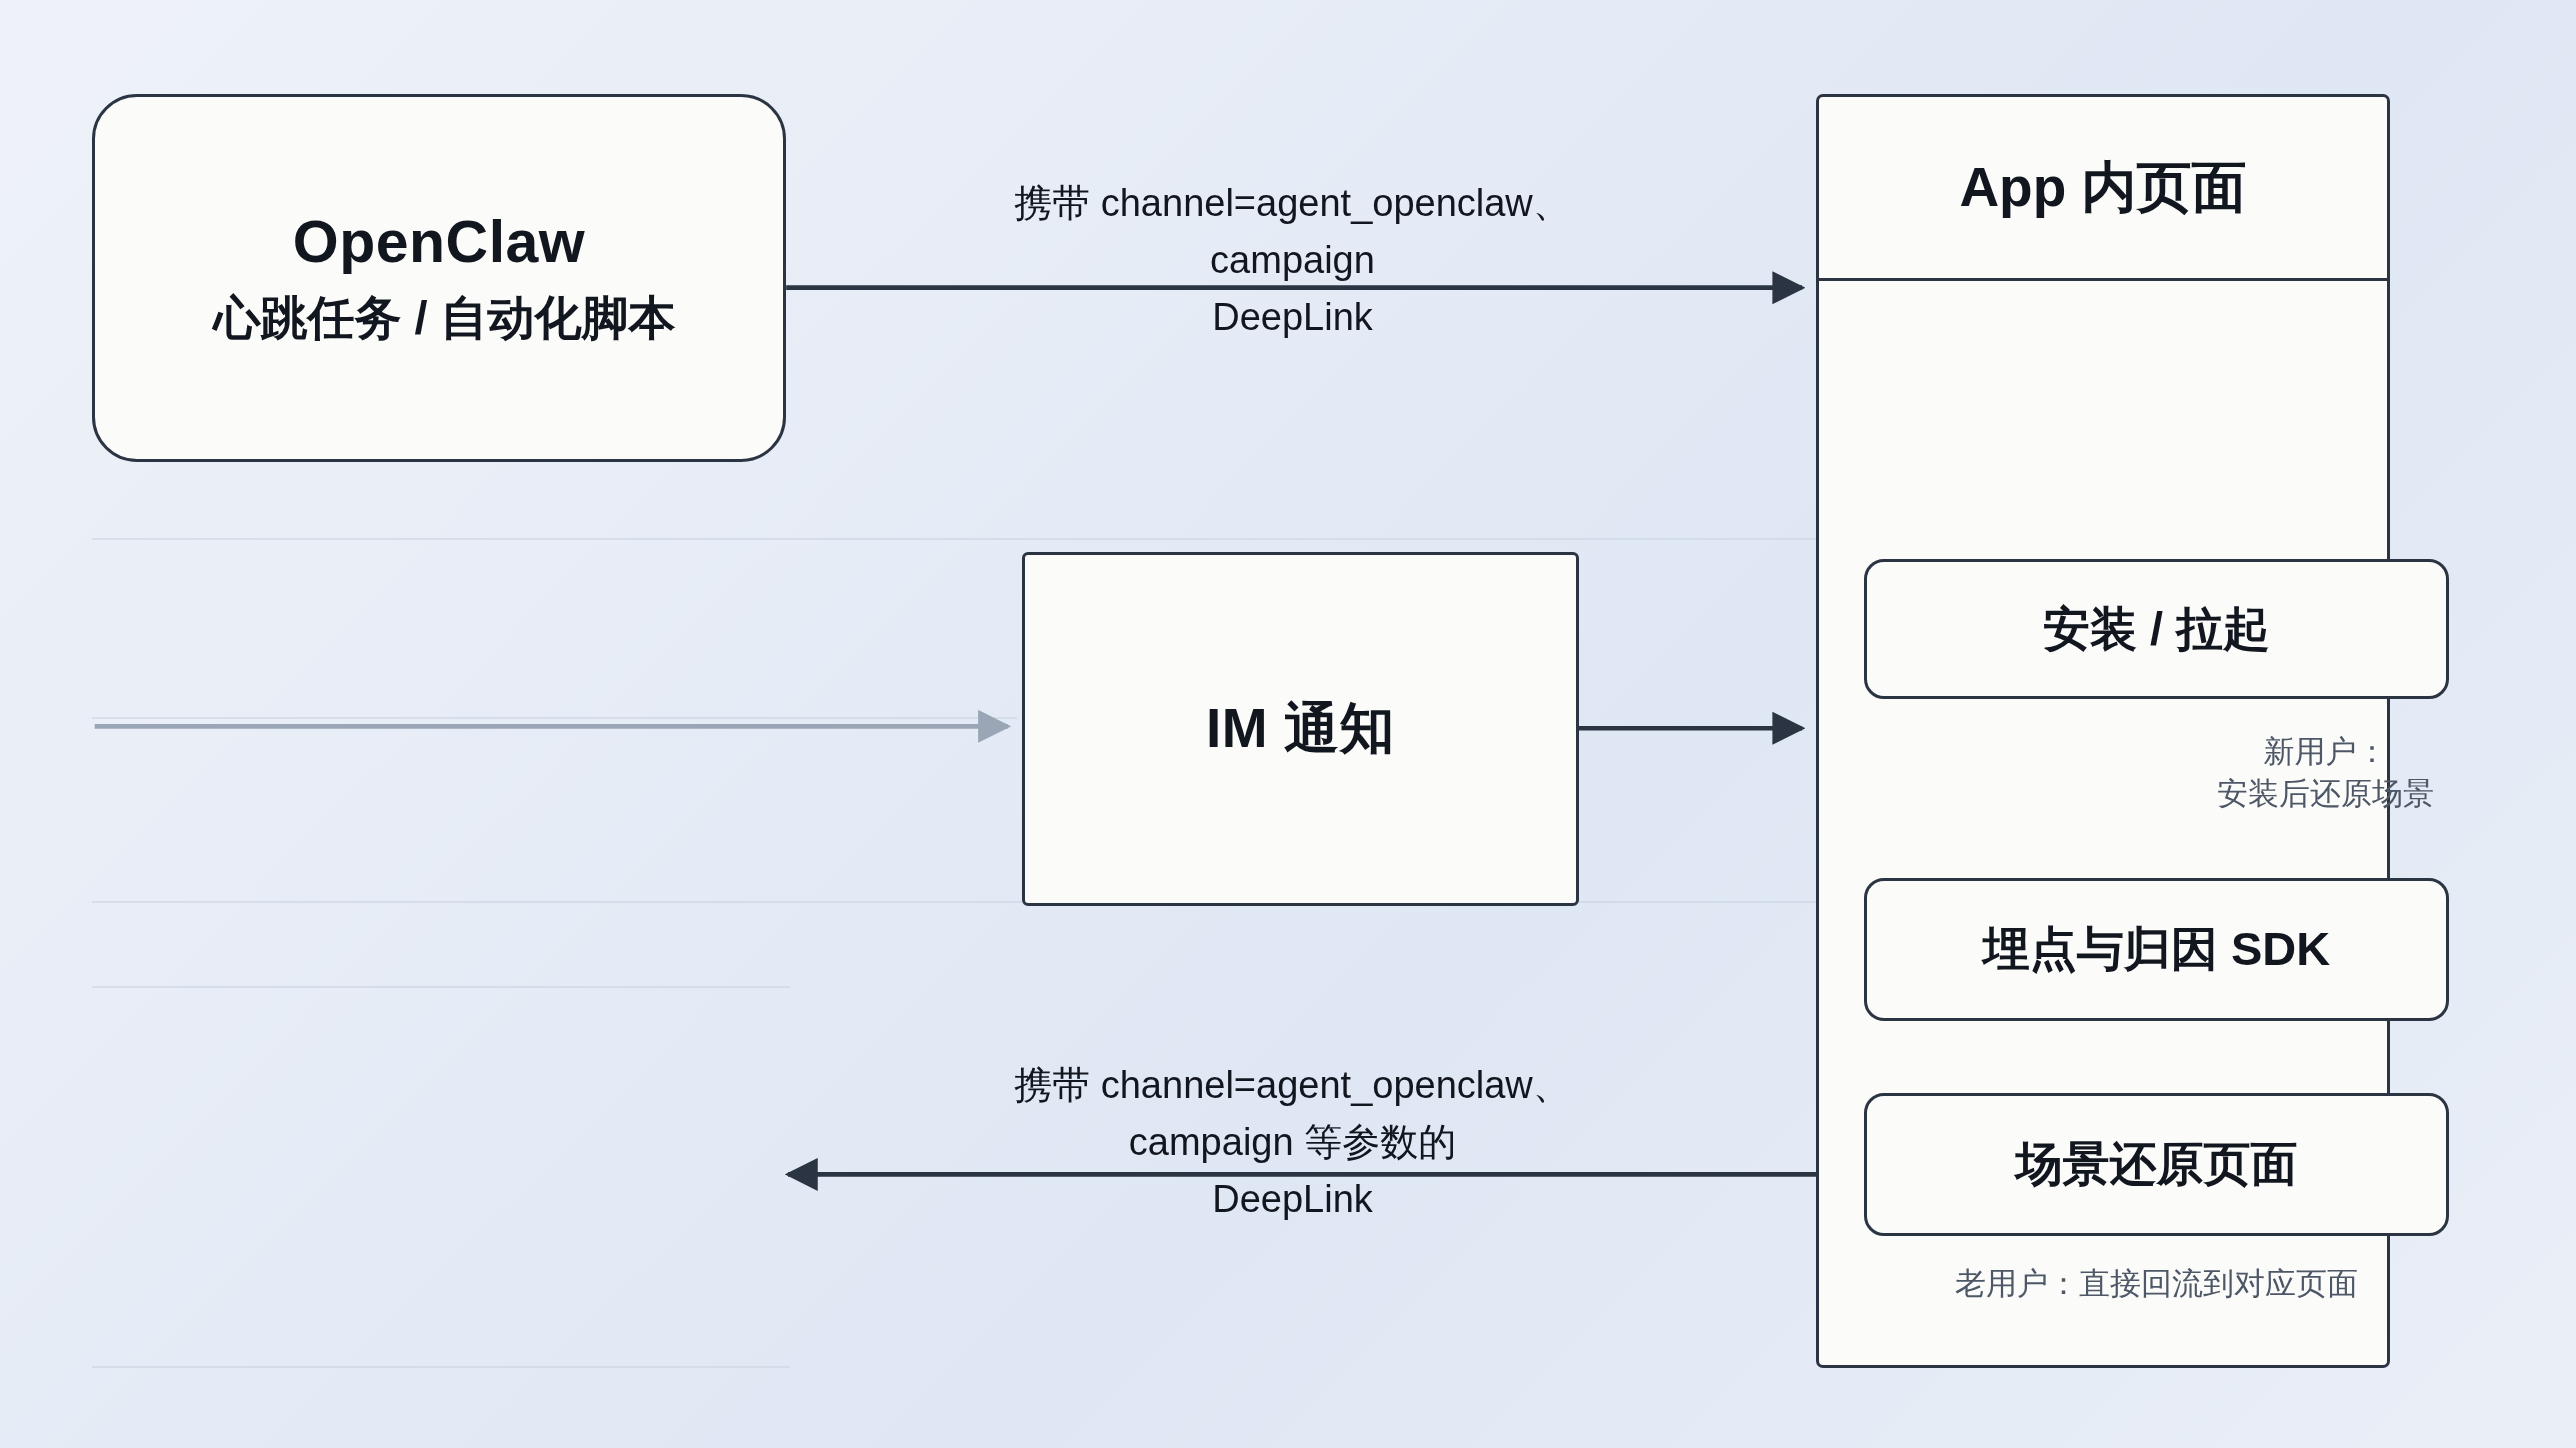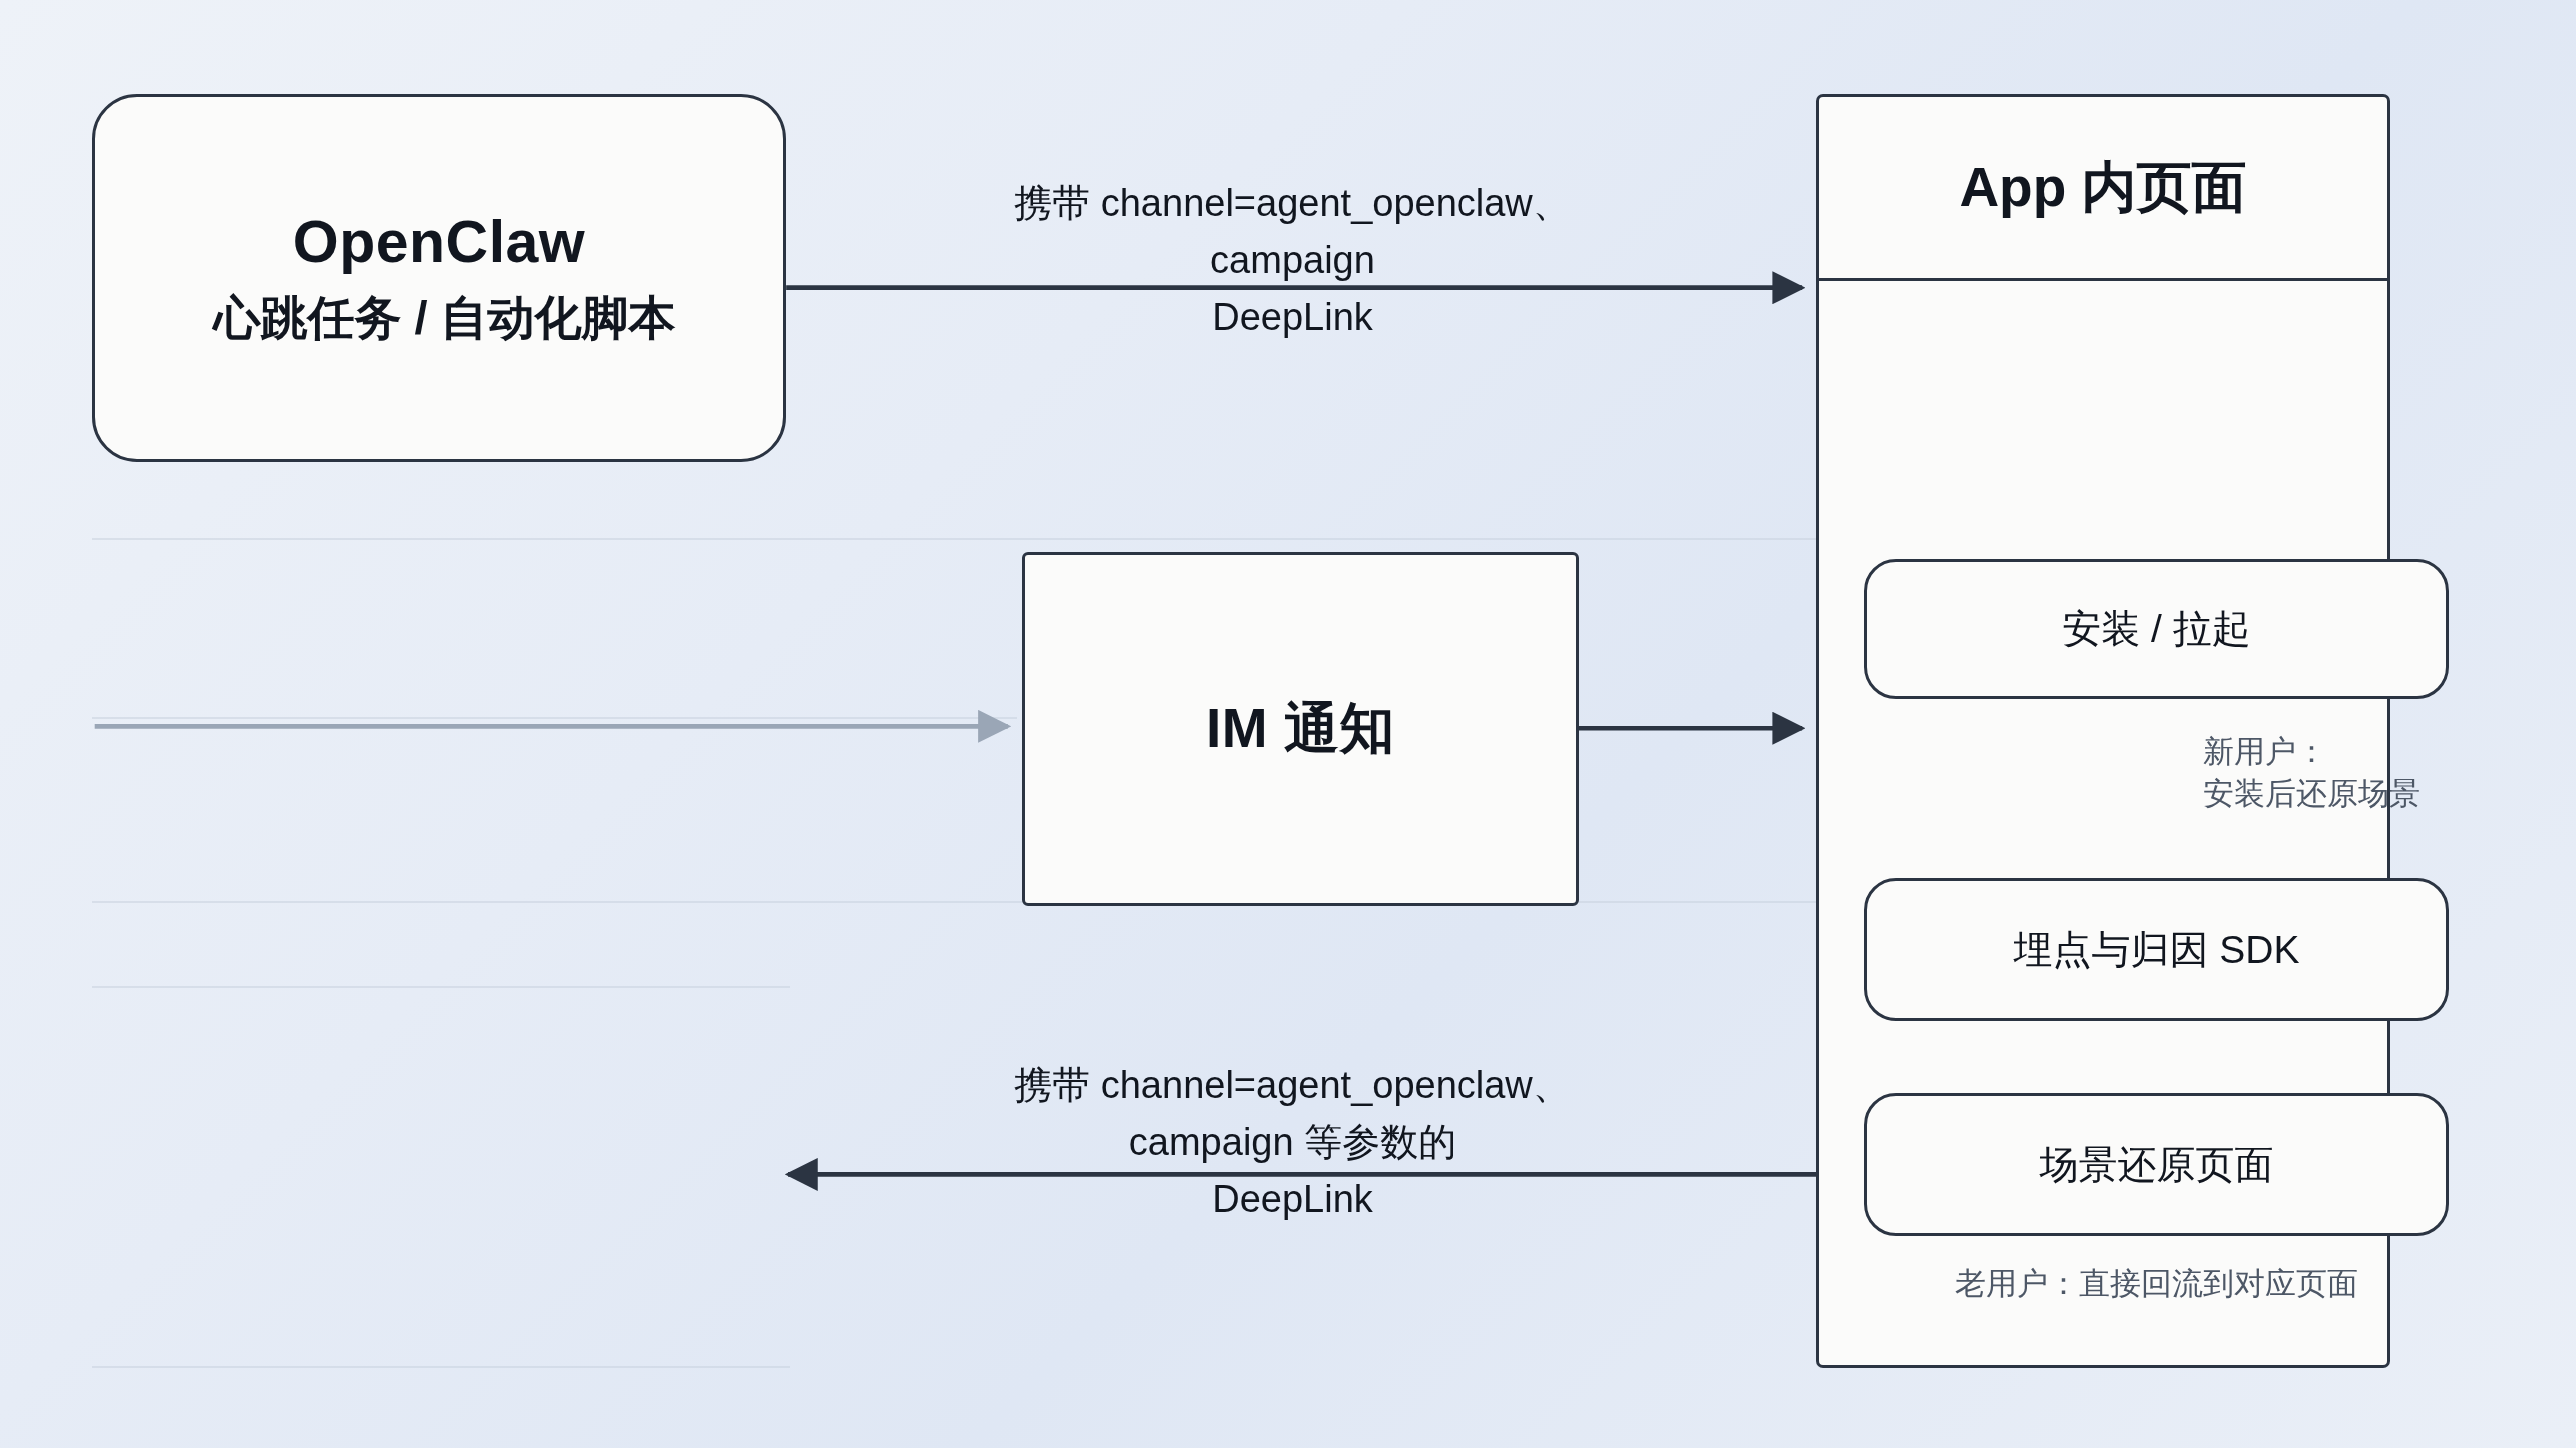--- a/index.html
+++ b/index.html
@@ -93,40 +93,40 @@
     border-bottom: 3.8px solid #2b3442;
     box-sizing: border-box;
     font-size: 55px;
     font-weight: 700;
   }
 
   .subnode {
     position: absolute;
     background: #fbfbfa;
     border: 3.8px solid #2b3442;
-    border-radius: 32px;
+    border-radius: 20px;
     box-sizing: border-box;
     display: flex;
     align-items: center;
     justify-content: center;
-    font-size: 39px;
-    font-weight: 400;
+    font-size: 47px;
+    font-weight: 700;
     color: #11161f;
     text-align: center;
   }
   #install  { left: 1864px; top: 559px;  width: 585px; height: 140px; }
   #sdk      { left: 1864px; top: 878px;  width: 585px; height: 143px; }
   #restore  { left: 1864px; top: 1093px; width: 585px; height: 143px; }
 
   .note {
     position: absolute;
     color: #4d5766;
     font-size: 31px;
     line-height: 1.35;
-    text-align: left;
+    text-align: center;
     white-space: pre-line;
   }
   #noteNew { left: 2203px; top: 731px; width: 245px; }
   #noteOld {
     left: 1864px; top: 1263px; width: 585px;
     text-align: center; font-size: 31px;
   }
 
   .edgelabel {
     position: absolute;

